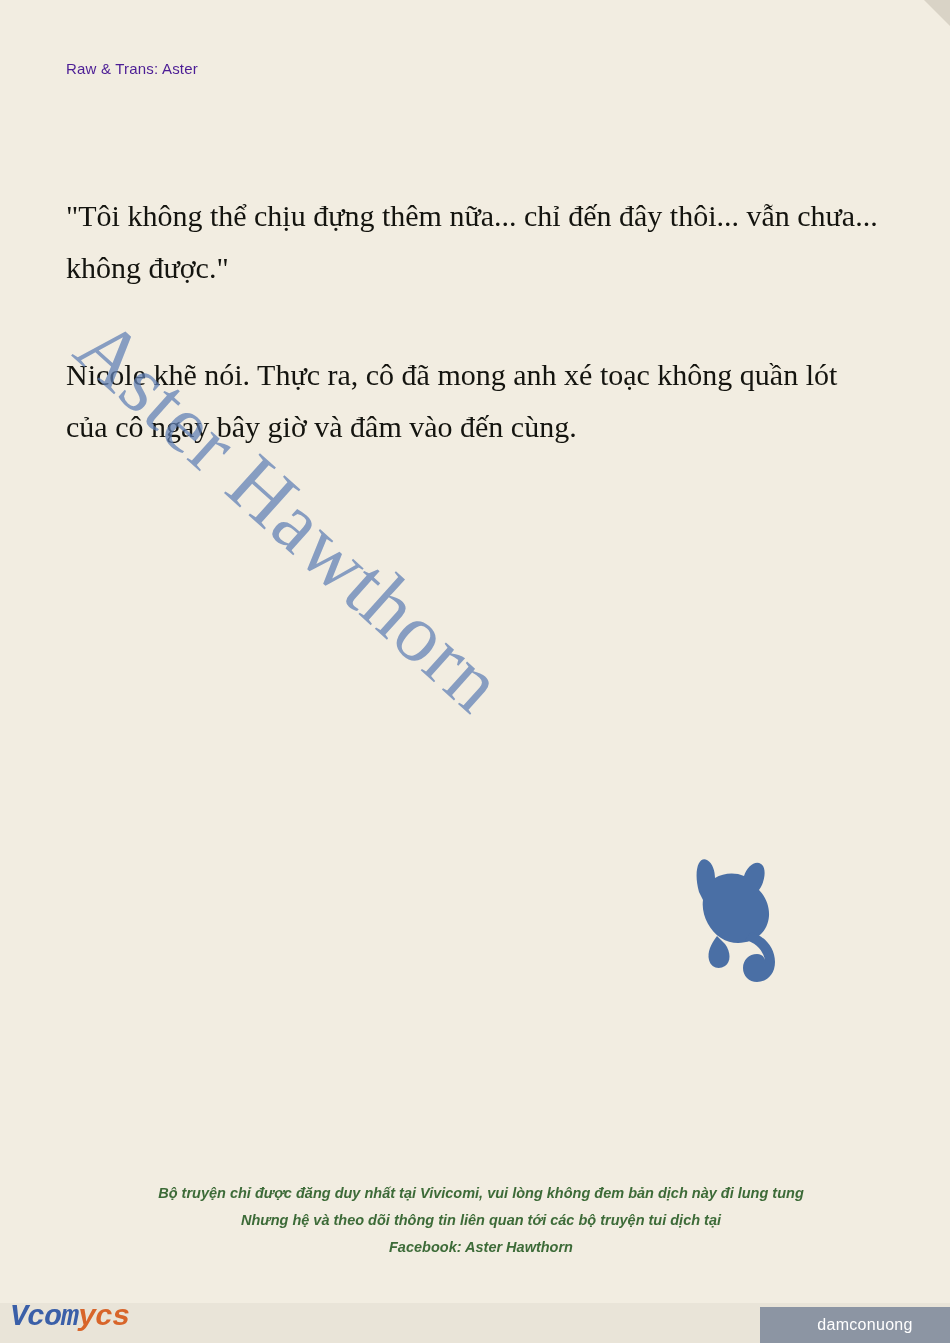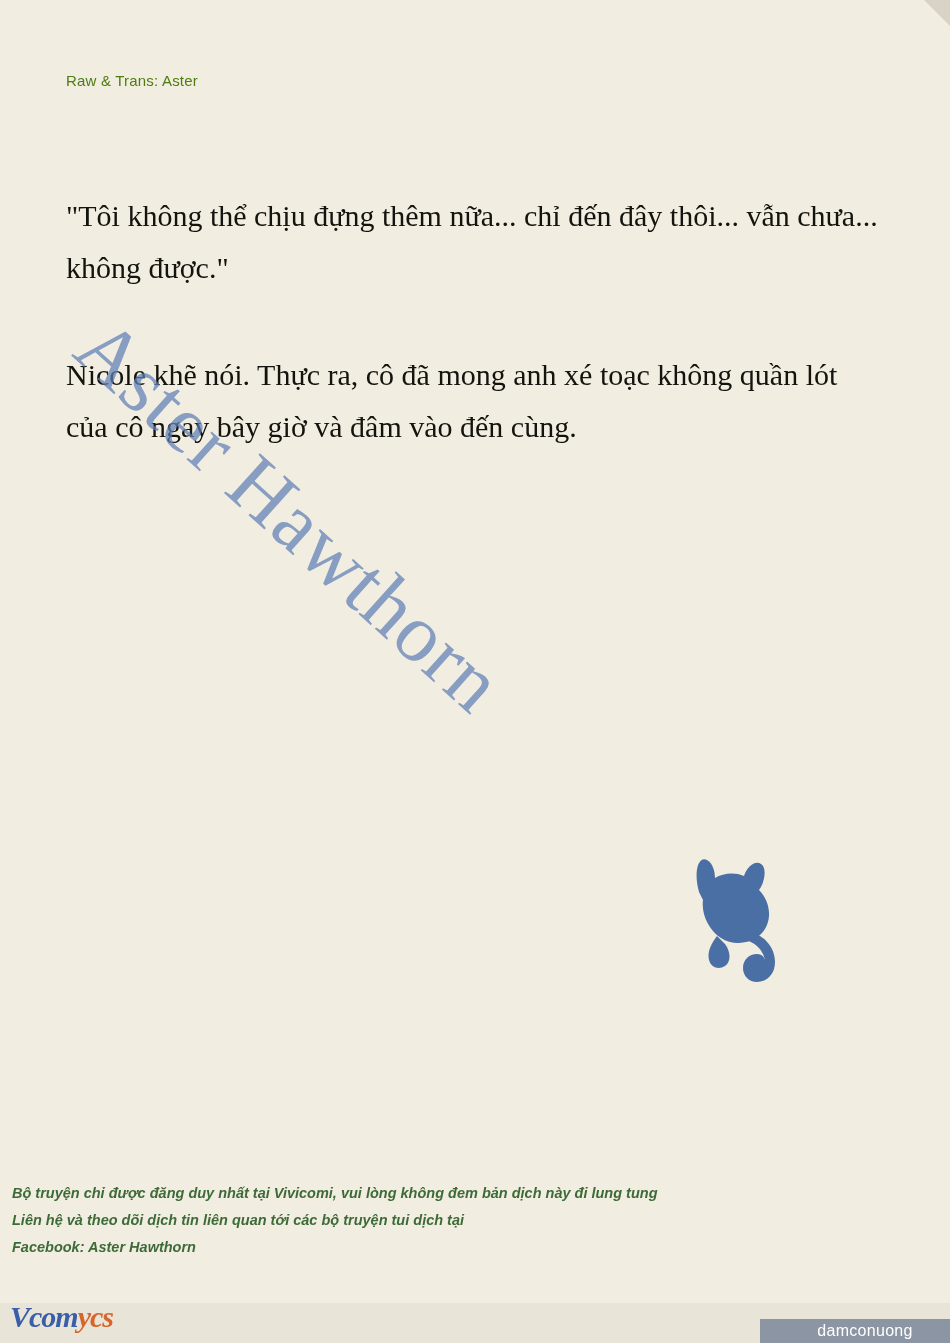--- a/index.html
+++ b/index.html
@@ -18,25 +18,25 @@
 
   .page {
     position: relative;
     width: 950px;
     height: 1343px;
     background: #f2ede1;
   }
 
   .credit-line {
     position: absolute;
-    top: 72px;
+    top: 60px;
     left: 66px;
     font-family: "Liberation Sans", sans-serif;
     font-size: 15px;
-    color: #4d7c0f;
+    color: #4c1d95;
     letter-spacing: 0.2px;
   }
 
   .body-text {
     position: absolute;
     top: 190px;
     left: 66px;
     width: 820px;
     font-family: "Liberation Serif", serif;
     font-size: 30px;
@@ -79,20 +79,21 @@
     height: 150px;
     z-index: 5;
     pointer-events: none;
   }
 
   .footer-note {
     position: absolute;
     left: 0;
     right: 0;
     top: 1180px;
+    text-align: center;
     font-family: "Liberation Sans", sans-serif;
     font-size: 14.5px;
     font-style: italic;
     font-weight: bold;
     color: #3d6b38;
     line-height: 1.85;
     padding-left: 12px;
   }
   .footer-note div { white-space: nowrap; }
 
@@ -107,36 +108,36 @@
 
   .logo {
     position: absolute;
     left: 10px;
     bottom: 2px;
     width: 150px;
     height: 48px;
     z-index: 6;
   }
   .logo-text {
-    font-family: Liberation Serif, serif;
+    font-family: Liberation Mono, monospace;
     font-weight: bold;
     font-style: italic;
     font-size: 30px;
     color: #3a5fa8;
     letter-spacing: -1px;
     line-height: 48px;
   }
   .logo-text .accent { color: #d8652a; }
 
   .corner-badge {
     position: absolute;
     right: 0;
     bottom: 0;
     width: 190px;
-    height: 24px;
+    height: 36px;
     background: #8c95a3;
     display: flex;
     align-items: center;
     justify-content: center;
     padding-left: 20px;
   }
   .corner-badge span {
     font-family: "Liberation Sans", sans-serif;
     font-size: 16px;
     color: #ffffff;
@@ -176,21 +177,21 @@
       <g fill="#4a6fa5">
         <path d="M44 52 C38 30 44 16 52 20 C58 23 60 32 60 38 C68 33 80 32 89 36 C92 27 100 20 106 24 C112 28 110 42 104 50 C116 62 118 82 106 94 C96 104 78 106 66 98 C54 90 46 74 48 60 Z"></path>
         <path d="M96 92 C110 96 120 108 120 122 C120 134 112 142 102 142 C94 142 88 136 88 128 C88 120 94 114 102 114 C106 114 109 116 110 120 C108 110 100 102 90 100 Z"></path>
         <path d="M62 96 C56 104 52 112 54 120 C56 128 64 130 70 126 C76 122 76 112 70 104 Z"></path>
       </g>
     </svg>
   </div>
 
   <div class="footer-note">
     <div>Bộ truyện chỉ được đăng duy nhất tại Vivicomi, vui lòng không đem bản dịch này đi lung tung</div>
-    <div>Liên hệ và theo dõi dịch tin liên quan tới các bộ truyện tui dịch tại</div>
+    <div>Nhưng hệ và theo dõi thông tin liên quan tới các bộ truyện tui dịch tại</div>
     <div>Facebook: Aster Hawthorn</div>
   </div>
 
   <div class="bottom-bar"></div>
 
   <div class="logo">
     <div class="logo-text">
       <span>Vcom</span><span class="accent">ycs</span>
     </div>
   </div>

